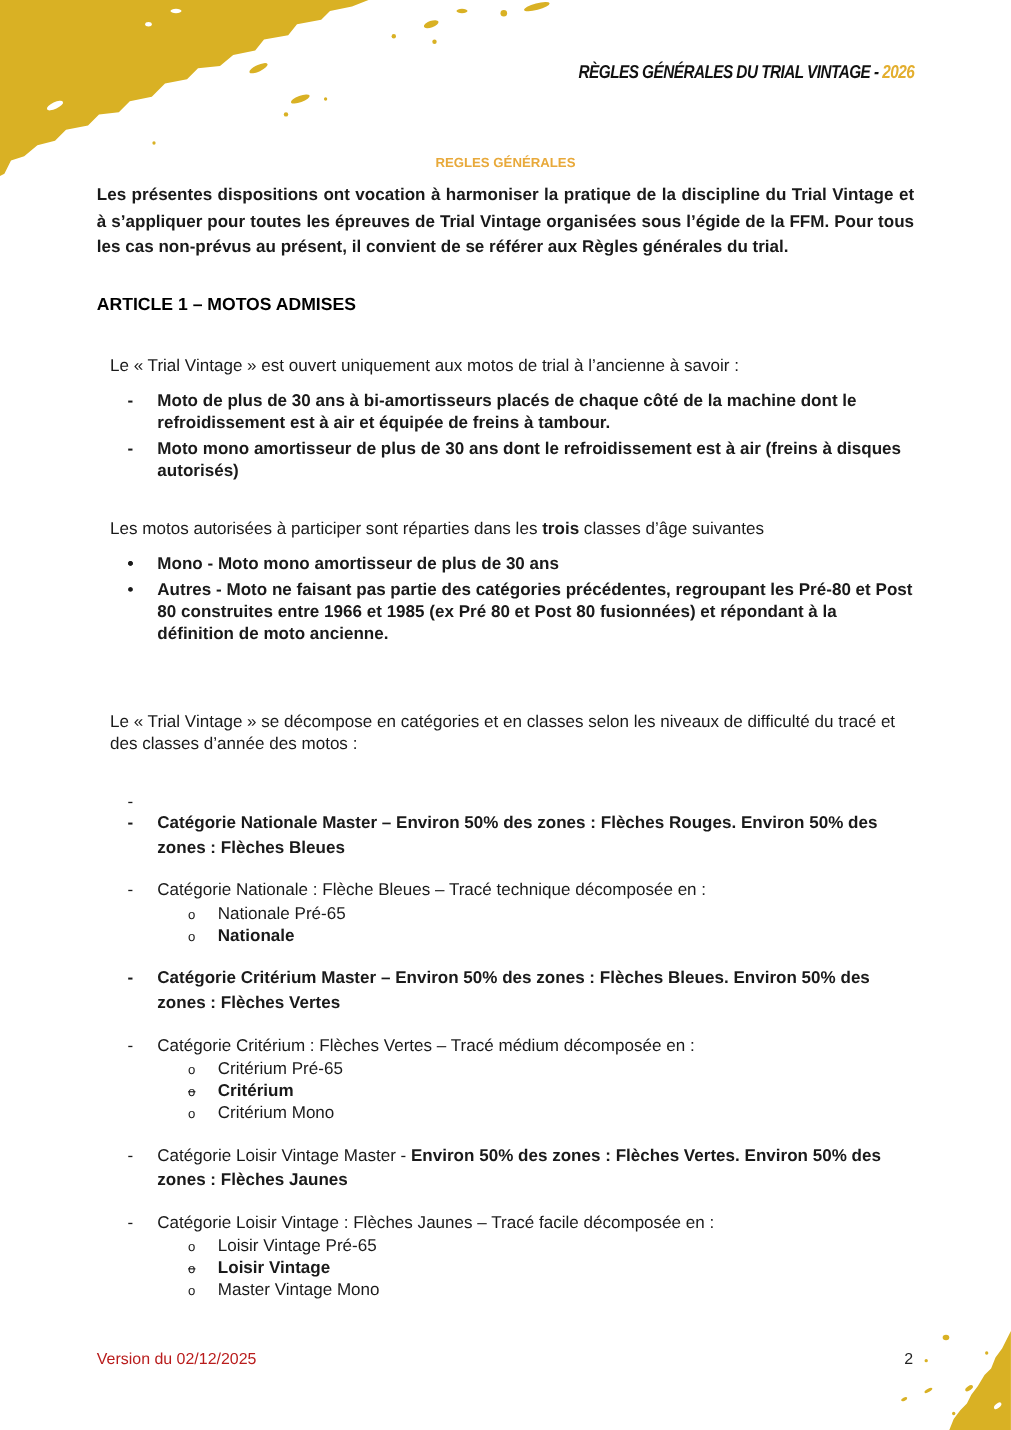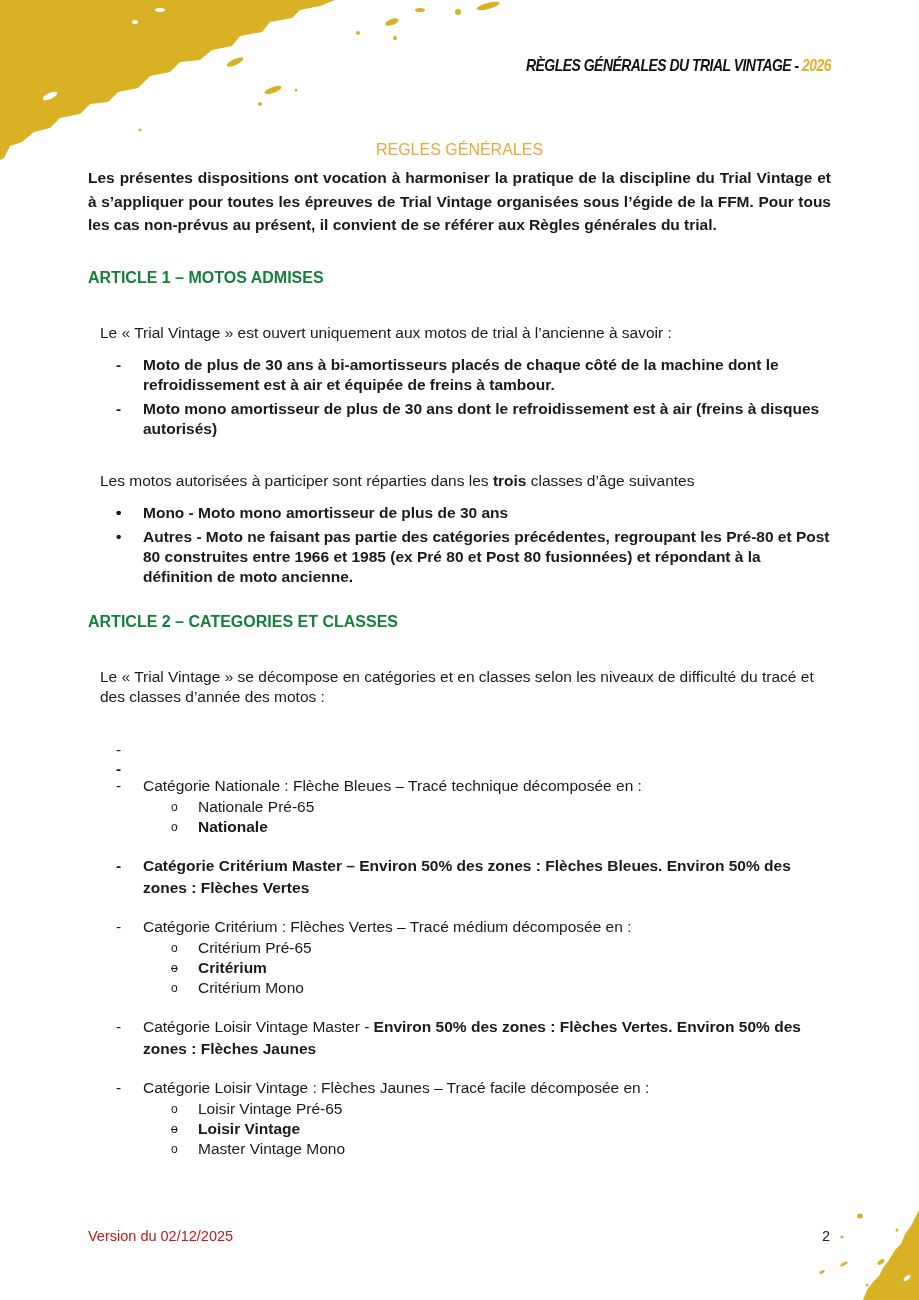--- a/index.html
+++ b/index.html
@@ -5,24 +5,24 @@
   html, body { margin: 0; padding: 0; background: #fff; }
   body { width: 919px; height: 1300px; position: relative; overflow: hidden;
          font-family: "Liberation Sans", sans-serif; color: #1a1a1a; }
   .splash-tl { position: absolute; left: 0; top: 0; width: 560px; height: 170px; }
   .splash-br { position: absolute; right: 0; bottom: 0; width: 180px; height: 110px; }
   .header-title { position: absolute; right: 88px; top: 56px; font-family: "Liberation Sans Narrow", "Liberation Sans", sans-serif;
          font-weight: bold; font-style: italic; font-size: 17px; letter-spacing: -0.6px; color: #111;
          transform: scaleX(0.82); transform-origin: right center; white-space: nowrap; }
   .header-title .year { color: #E3AE2E; }
   .page-title { position: absolute; left: 0; right: 0; top: 141px; text-align: center; padding-left: 0;
-         font-weight: normal; font-size: 16px; color: #E8A93A; }
+         font-weight: bold; font-size: 12px; color: #E8A93A; }
   .content { position: absolute; left: 88px; width: 743px; top: 166px; font-size: 15.5px; line-height: 20px; }
   .intro { font-weight: bold; text-align: justify; line-height: 23.5px; margin: 0; }
-  .h2 { font-weight: bold; color: #15803d; font-size: 16px; margin: 0; }
+  .h2 { font-weight: bold; color: #000000; font-size: 16px; margin: 0; }
   p { margin: 12px; }
   ul.dash, ul.dot, ul.circ { list-style: none; margin: 0; padding: 0; }
   ul.dash > li, ul.dot > li { position: relative; padding-left: 55px; }
   ul.dash > li > .mk, ul.dot > li > .mk { position: absolute; left: 28px; top: 0; }
   ul.circ > li { position: relative; padding-left: 110px; line-height: 20px; }
   ul.circ > li > .mk { position: absolute; left: 83px; top: 0; font-size: 12px; }
   .b { font-weight: bold; }
   .strike-mk { text-decoration: line-through; }
   .footer-version { position: absolute; left: 88px; top: 1228px; font-size: 14.5px; color: #b91c1c; }
   .footer-page { position: absolute; left: 822px; top: 1228px; font-size: 14.5px; color: #222; }
@@ -65,29 +65,28 @@
   </ul>
   <div style="height:20px"></div>
   <p><span>Les motos autorisées à participer sont réparties dans les </span><span class="b">trois</span><span> classes d’âge suivantes</span></p>
   <ul class="dot">
     <li style="margin-bottom:4px"><span class="mk">•</span></li>
     <li class="b" style="margin-bottom:4px"><span class="mk">•</span><span>Mono - Moto mono amortisseur de plus de 30 ans</span></li>
     <li class="b"><span class="mk">•</span><span>Autres - Moto ne faisant pas partie des catégories précédentes, regroupant les Pré-80 et Post 80 construites entre 1966 et 1985 (ex Pré 80 et Post 80 fusionnées) et répondant à la définition de moto ancienne.</span></li>
   </ul>
 
   <div style="height:25px"></div>
-  <h2 class="h2">ARTICLE 2 – CATEGORIES ET CLASSES</h2>
   <div style="height:23px"></div>
   <p>Le « Trial Vintage » se décompose en catégories et en classes selon les niveaux de difficulté du tracé et des classes d’année des motos :</p>
   <div style="height:20px"></div>
 
   <ul class="dash" style="line-height:22px">
     <li><span class="mk">-</span></li>
     <li style="height:19px"></li>
-    <li class="b"><span class="mk">-</span></li>
+    <li class="b"><span class="mk">-</span><span>Catégorie Nationale Master – Environ 50% des zones : Flèches Rouges. Environ 50% des zones : Flèches Bleues</span></li>
     <li style="height:17px"></li>
     <li><span class="mk">-</span><span>Catégorie Nationale : Flèche Bleues – Tracé technique décomposée en :</span>
       <ul class="circ" style="margin-left:-55px">
         <li><span class="mk">o</span><span>Nationale Pré-65</span></li>
         <li class="b"><span class="mk" style="font-weight:normal">o</span><span>Nationale</span></li>
       </ul>
     </li>
     <li style="height:18px"></li>
     <li class="b"><span class="mk">-</span><span>Catégorie Critérium Master – Environ 50% des zones : Flèches Bleues. Environ 50% des zones : Flèches Vertes</span></li>
     <li style="height:17px"></li>

